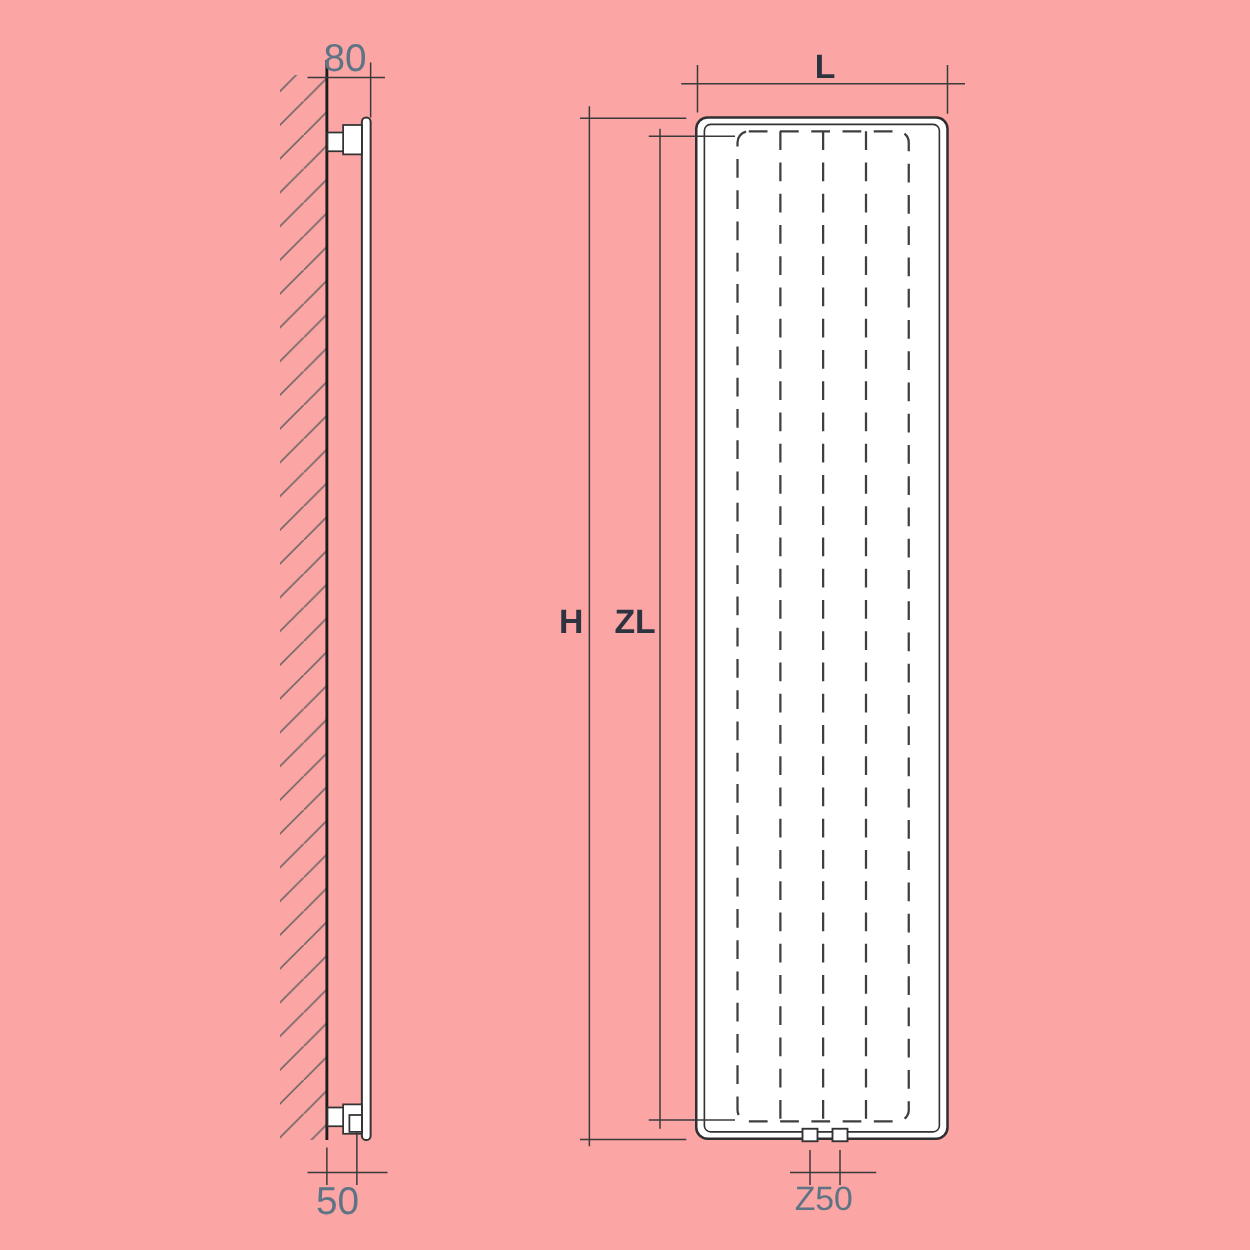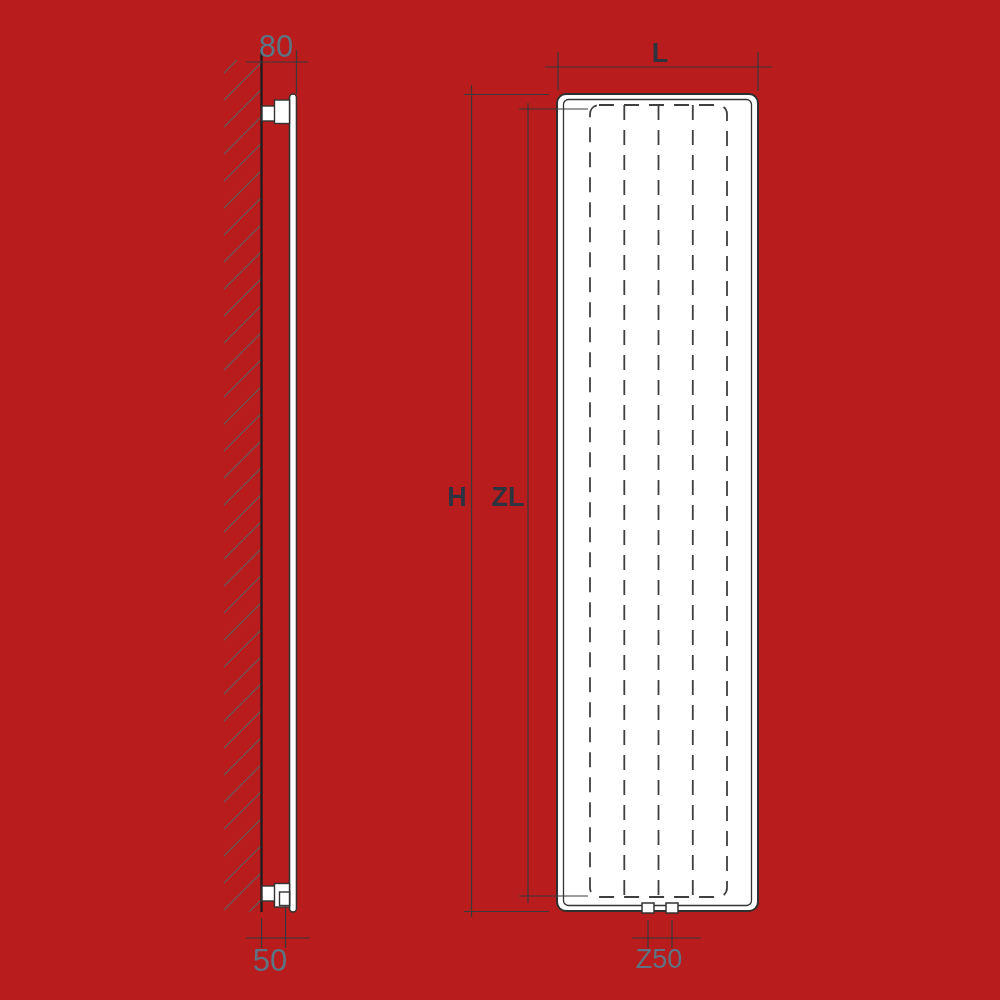--- a/index.html
+++ b/index.html
@@ -1,16 +1,16 @@
 <!DOCTYPE html>
 <html><head>
 <meta charset="utf-8">
 <style>
   html,body{margin:0;padding:0;background:#ffffff;}
-  .stage{position:relative;width:1000px;height:1000px;background:#b91c1c;overflow:hidden;text-decoration:underline;}
+  .stage{position:relative;width:1000px;height:1000px;background:#fca5a5;overflow:hidden;text-decoration:underline;}
   svg{display:block;}
   .thin{stroke:#3a3a3a;stroke-width:1.2;fill:none;}
   .body-outer{stroke:#2f2f2f;stroke-width:2;fill:#ffffff;}
   .body-inner{stroke:#333333;stroke-width:1.3;fill:none;}
   .wall{stroke:#1c1c1c;stroke-width:2.3;fill:none;}
   .dash{stroke:#3f3f3f;stroke-width:1.8;fill:none;stroke-dasharray:15 10;}
   .bracket{stroke:#333333;stroke-width:1.4;fill:#ffffff;}
   .panel{stroke:#333333;stroke-width:1.6;fill:#ffffff;}
   .conn{stroke:#333333;stroke-width:1.5;fill:#ffffff;}
   text{font-family:"Liberation Sans","DejaVu Sans",sans-serif;}

